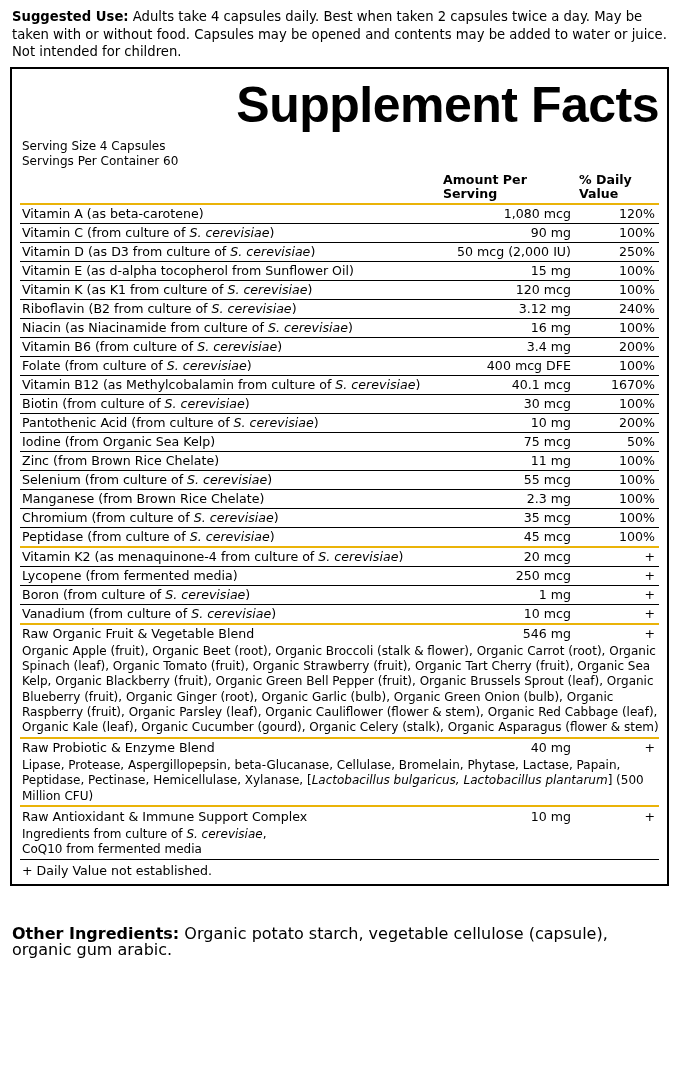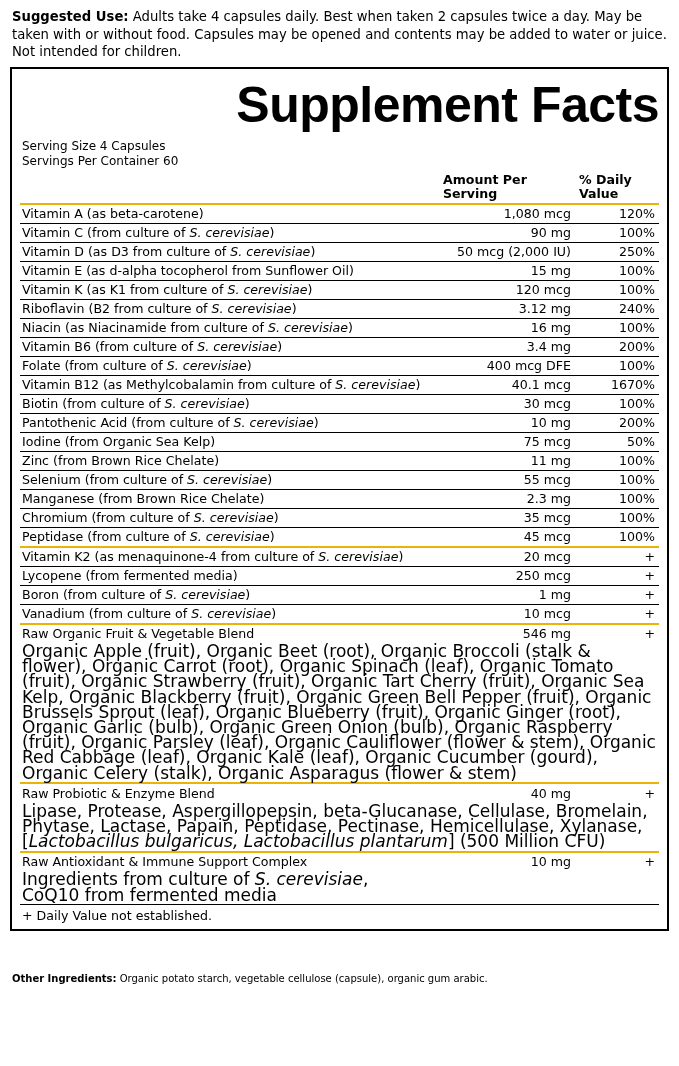--- a/index.html
+++ b/index.html
@@ -91,33 +91,33 @@
   .hdr-amt { width: 128px; }
   .hdr-dv  { width: 76px; }
 
   tr.line-top td { border-top: 1px solid #000; }
   tr.line-top-med td { border-top: 2px solid #eab308; }
 
   .bold { font-weight: normal; }
   .it { font-style: italic; }
 
   .blend-desc {
-    font-size: 17px;
+    font-size: 12px;
     line-height: 15.2px;
     padding: 2px 6px 3px 18px;
     margin-top: 12px;
   }
 
   .footnote {
     font-size: 12.6px;
     padding: 3px 0 2px 2px;
   }
 
   .other-ing {
-    font-size: 10px;
+    font-size: 16px;
     line-height: 16px;
     padding: 4px 2px 2px 2px;
     margin-top: 36px;
   }
   .other-ing b { font-weight: bold; }
 
   .spacer-2 { height: 2px; }
 </style>
 </head>
 <body>

